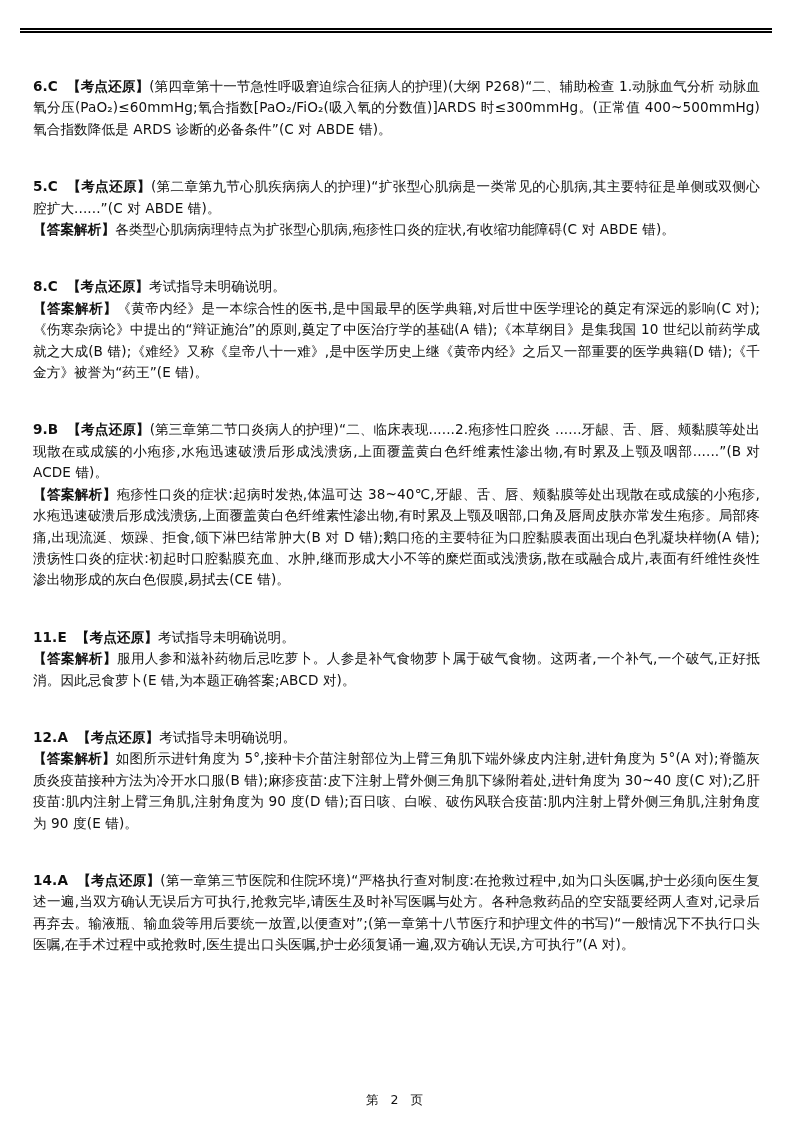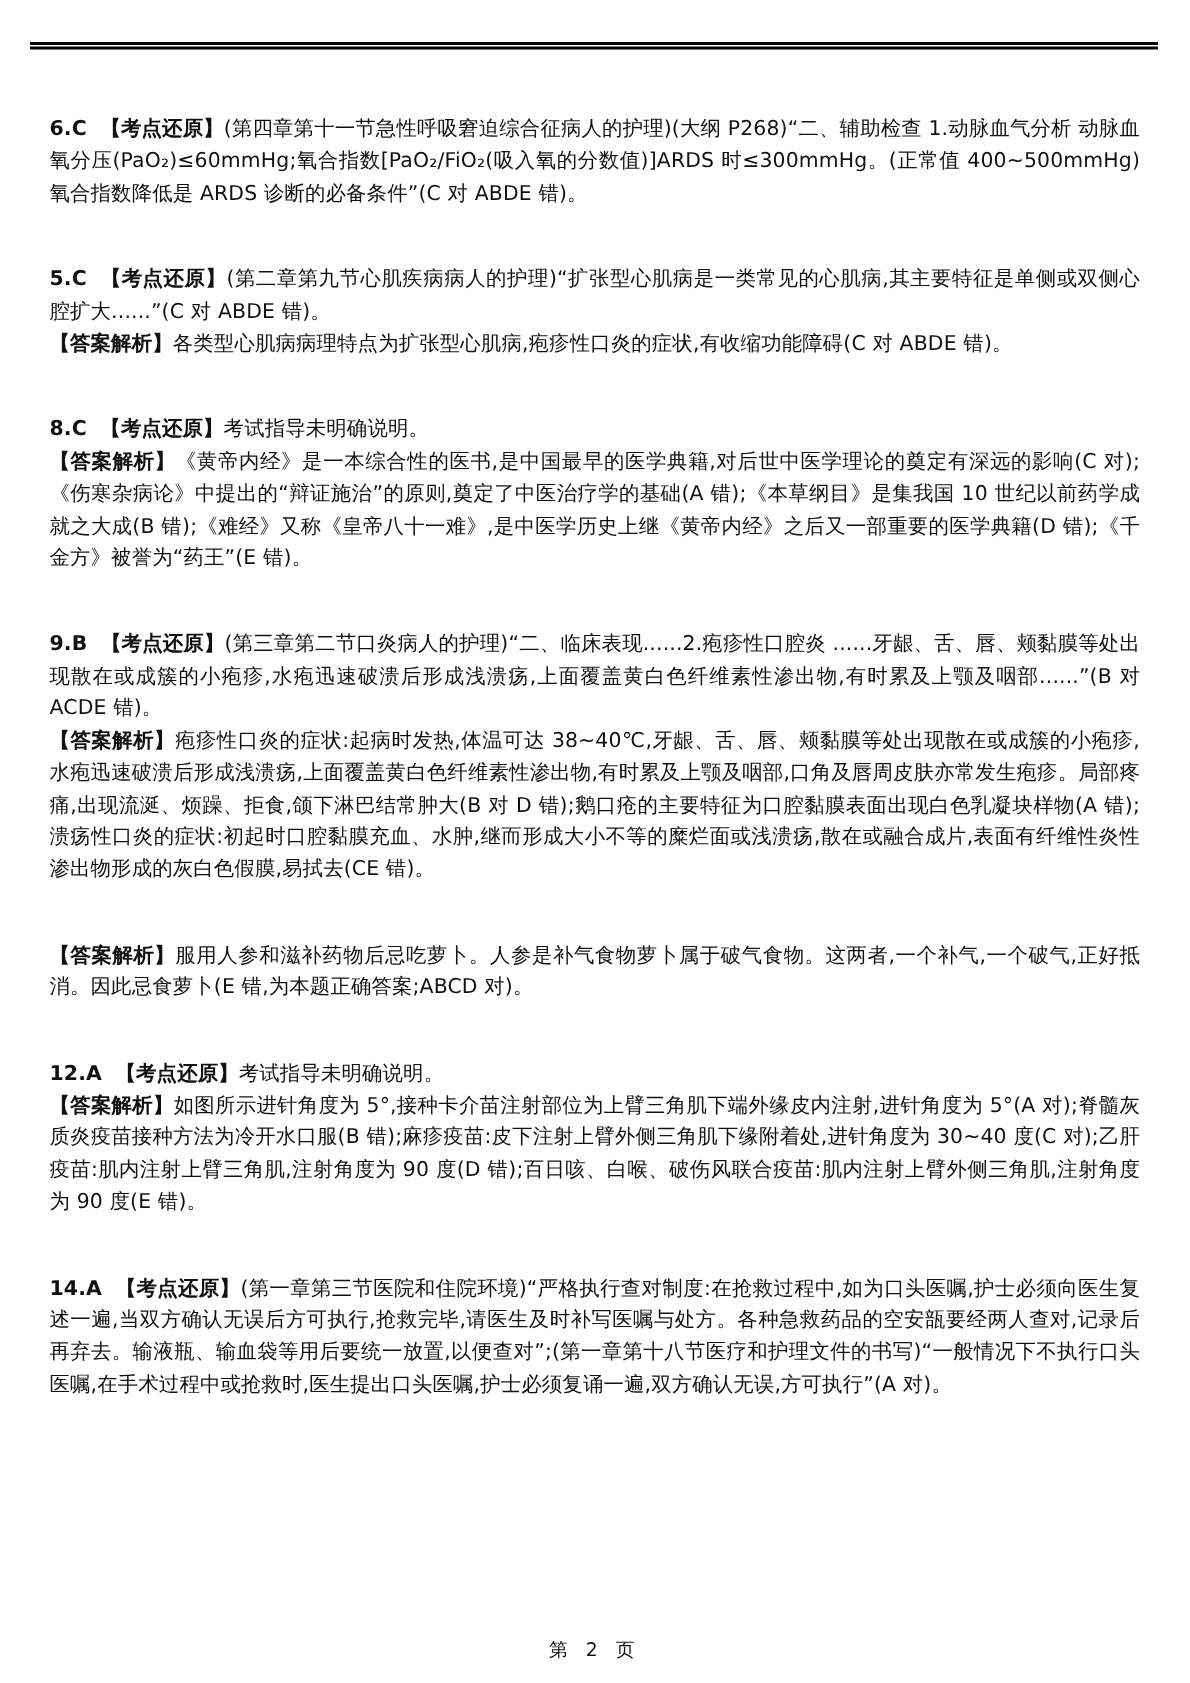--- a/index.html
+++ b/index.html
@@ -84,20 +84,21 @@
 
     <div class="section">
       <p><span class="num">9.B</span><span class="label">【考点还原】</span><span>(第三章第二节口炎病人的护理)“二、临床表现......2.疱疹性口腔炎 ......牙龈、舌、唇、颊黏膜等处出现散在或成簇的小疱疹,水疱迅速破溃后形成浅溃疡,上面覆盖黄白色纤维素性渗出物,有时累及上颚及咽部......”(B 对 ACDE 错)。</span></p>
       <p><span class="label">【答案解析】</span><span>疱疹性口炎的症状:起病时发热,体温可达 38~40℃,牙龈、舌、唇、颊黏膜等处出现散在或成簇的小疱疹,水疱迅速破溃后形成浅溃疡,上面覆盖黄白色纤维素性渗出物,有时累及上颚及咽部,口角及唇周皮肤亦常发生疱疹。局部疼痛,出现流涎、烦躁、拒食,颌下淋巴结常肿大(B 对 D 错);鹅口疮的主要特征为口腔黏膜表面出现白色乳凝块样物(A 错);溃疡性口炎的症状:初起时口腔黏膜充血、水肿,继而形成大小不等的糜烂面或浅溃疡,散在或融合成片,表面有纤维性炎性渗出物形成的灰白色假膜,易拭去(CE 错)。</span></p>
     </div>
 
     <div class="section">
     </div>
 
     <div class="section">
+      <p><span class="num">11.E</span><span class="label">【考点还原】</span><span>考试指导未明确说明。</span></p>
       <p><span class="label">【答案解析】</span><span>服用人参和滋补药物后忌吃萝卜。人参是补气食物萝卜属于破气食物。这两者,一个补气,一个破气,正好抵消。因此忌食萝卜(E 错,为本题正确答案;ABCD 对)。</span></p>
     </div>
 
     <div class="section">
       <p><span class="num">12.A</span><span class="label">【考点还原】</span><span>考试指导未明确说明。</span></p>
       <p><span class="label">【答案解析】</span><span>如图所示进针角度为 5°,接种卡介苗注射部位为上臂三角肌下端外缘皮内注射,进针角度为 5°(A 对);脊髓灰质炎疫苗接种方法为冷开水口服(B 错);麻疹疫苗:皮下注射上臂外侧三角肌下缘附着处,进针角度为 30~40 度(C 对);乙肝疫苗:肌内注射上臂三角肌,注射角度为 90 度(D 错);百日咳、白喉、破伤风联合疫苗:肌内注射上臂外侧三角肌,注射角度为 90 度(E 错)。</span></p>
     </div>
 
 
     <div class="section">

